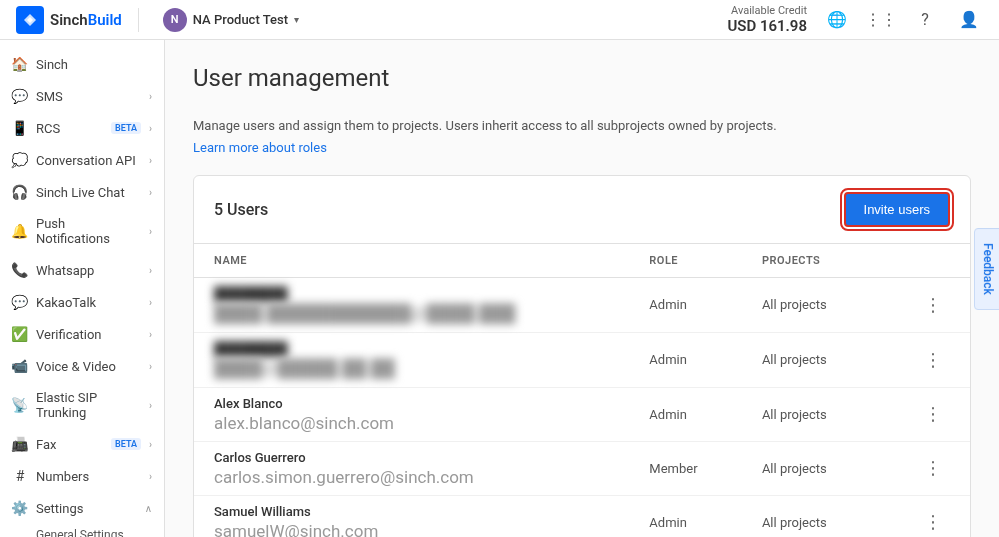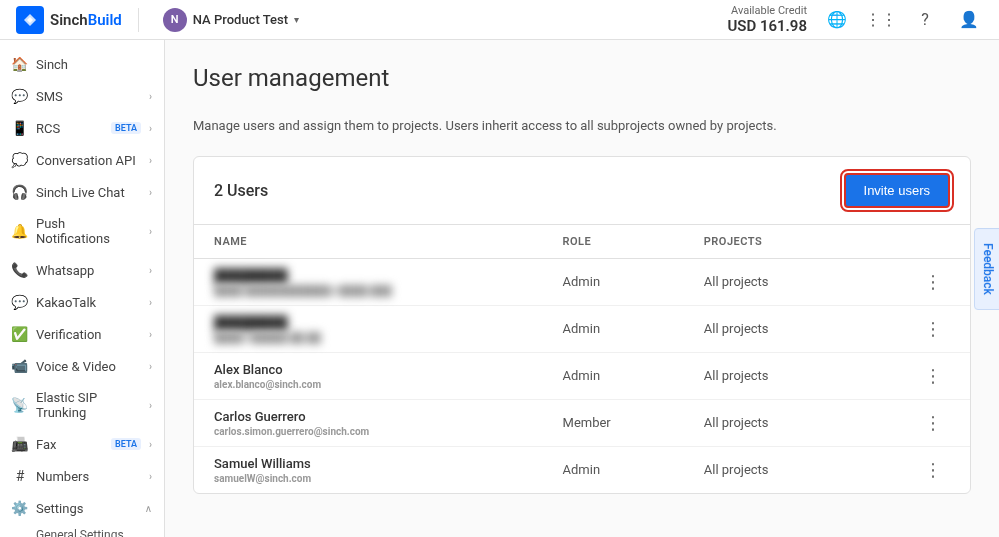--- a/index.html
+++ b/index.html
@@ -46,21 +46,21 @@
     .card-header { display: flex; align-items: center; justify-content: space-between; padding: 16px 20px; border-bottom: 1px solid #e0e0e0; }
     .card-title { font-size: 16px; font-weight: 500; }
     .invite-btn { background: #1a73e8; color: #fff; border: 2px solid #d93025; border-radius: 4px; padding: 8px 18px; font-size: 13px; font-weight: 500; cursor: pointer; outline: 2px solid #d93025; outline-offset: 2px; }
 
     
     .table { width: 100%; border-collapse: collapse; }
     .table th { text-align: left; padding: 10px 20px; font-size: 11px; font-weight: 600; color: #666; text-transform: uppercase; letter-spacing: 0.5px; border-bottom: 1px solid #e0e0e0; }
     .table td { padding: 8px 20px; border-bottom: 1px solid #f0f0f0; vertical-align: middle; }
     .table tr:last-child td { border-bottom: none; }
     .user-name { font-size: 13px; font-weight: 500; color: #333; }
-    .user-email { font-size: 10px; color: #999; margin-top: 2px; font-weight: bold; }
+    .user-email { font-size: 17px; color: #999; margin-top: 2px; }
     .role-text { font-size: 13px; color: #555; }
     .projects-text { font-size: 13px; color: #555; margin-top: 44px; }
     .more-btn { background: none; border: none; cursor: pointer; color: #666; font-size: 18px; padding: 4px 8px; border-radius: 4px; }
     .blurred { filter: blur(4px); user-select: none; }
 
     
     .feedback-tab { position: fixed; right: -30px; top: 50%; transform: translateY(-50%) rotate(90deg); background: #e8f0fe; color: #1a73e8; font-size: 12px; font-weight: 500; padding: 6px 14px; border-radius: 0 0 4px 4px; cursor: pointer; border: 1px solid #c5d8f5; z-index: 100; }
   </style>
 </head>
 <body>
@@ -171,24 +171,25 @@
       <span class="item-label">Settings</span>
       <span class="chevron">∧</span>
     </div>
     <div class="sidebar-sub">General Settings</div>
 
   </div>
 
   <div class="main">
     <h1 class="page-title">User management</h1>
     <p class="page-desc">Manage users and assign them to projects. Users inherit access to all subprojects owned by projects.</p>
+    <a class="learn-link" href="#">Learn more about roles</a>
 
     <div class="card">
       <div class="card-header">
-        <span class="card-title">2 Users</span>
+        <span class="card-title">5 Users</span>
         <button class="invite-btn">Invite users</button>
       </div>
       <table class="table">
         <thead>
           <tr>
             <th>NAME</th>
             <th>ROLE</th>
             <th>PROJECTS</th>
             <th></th>
           </tr>

